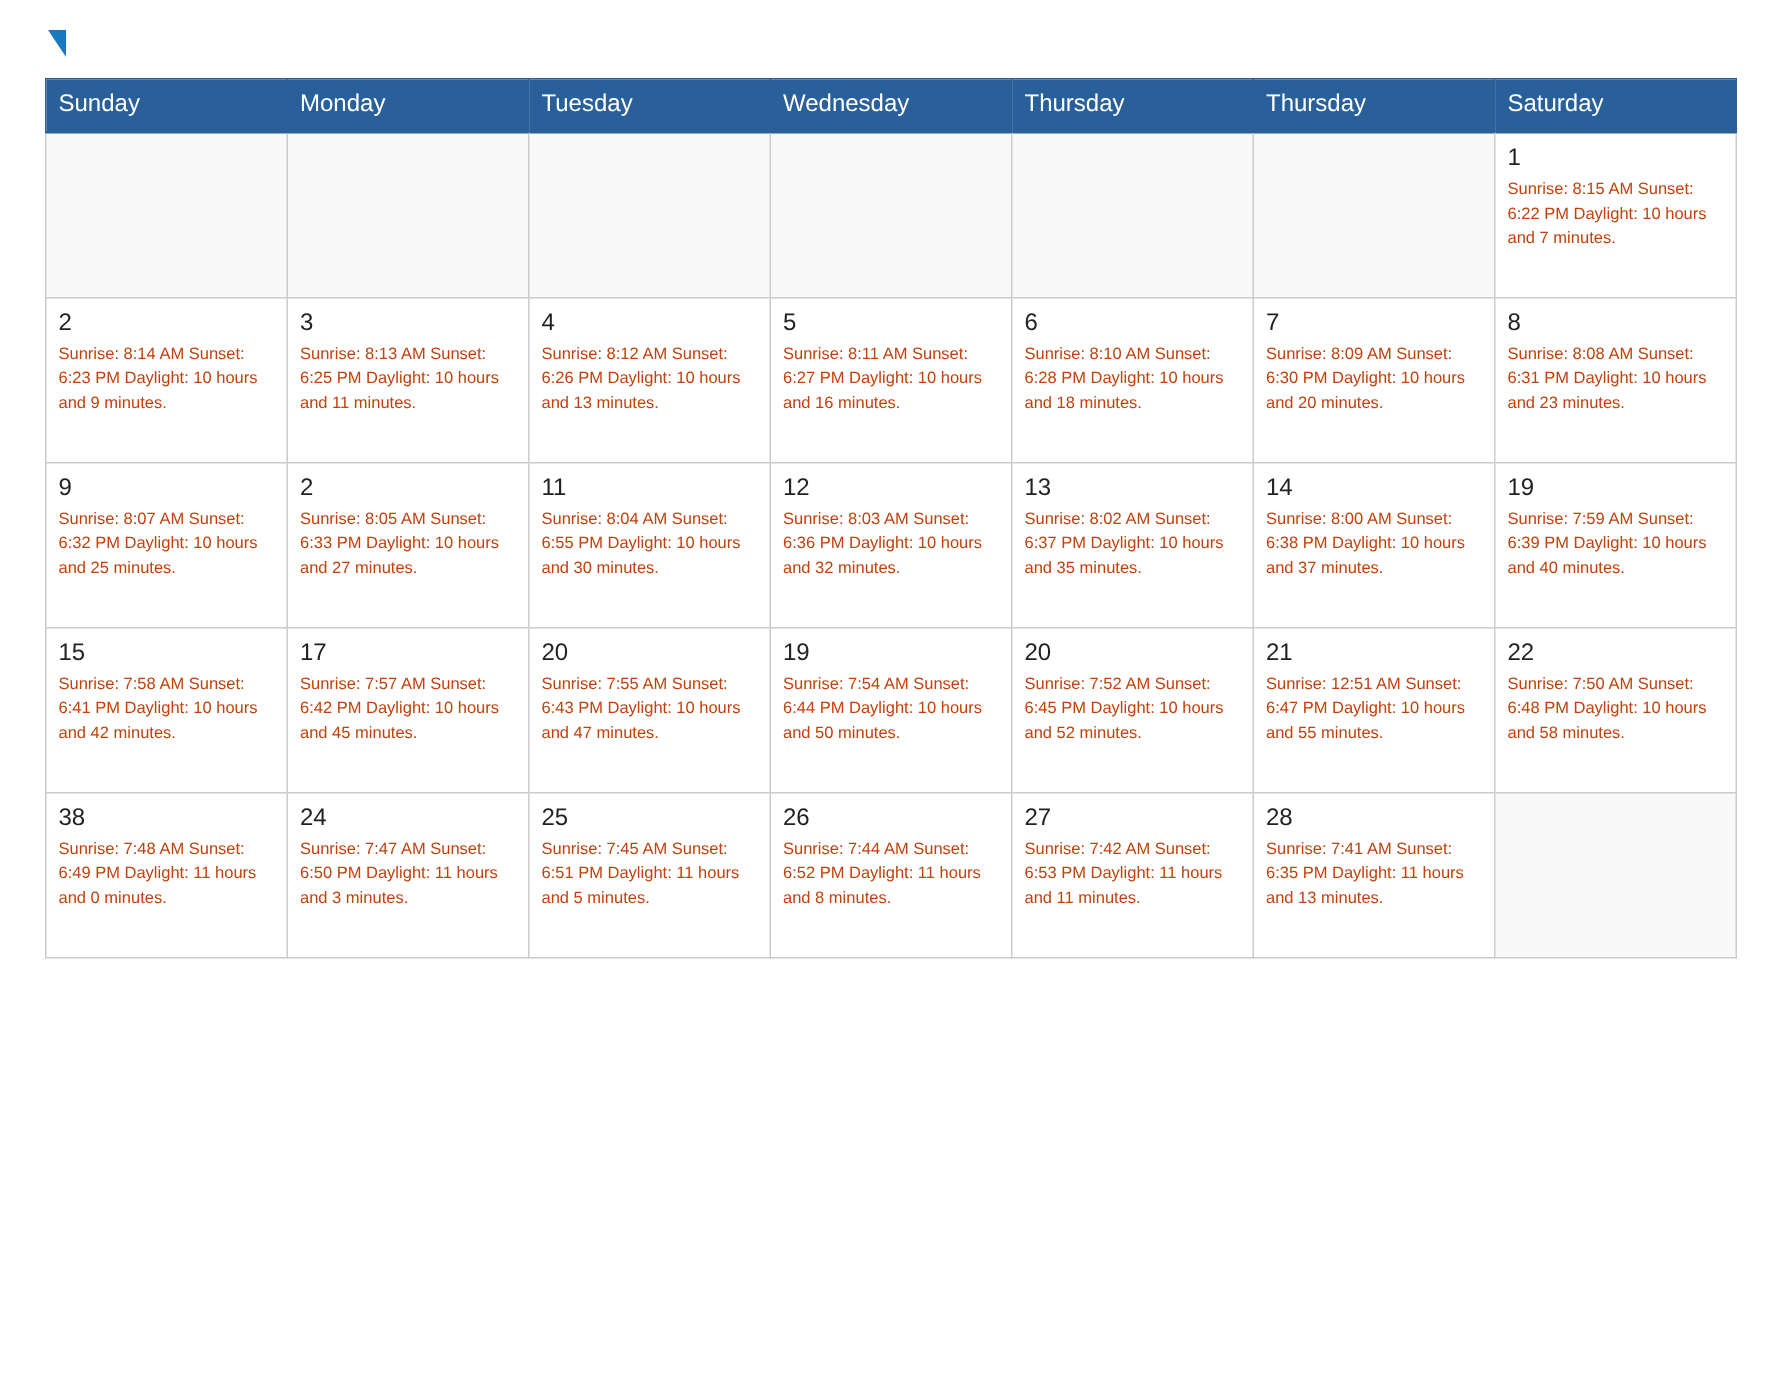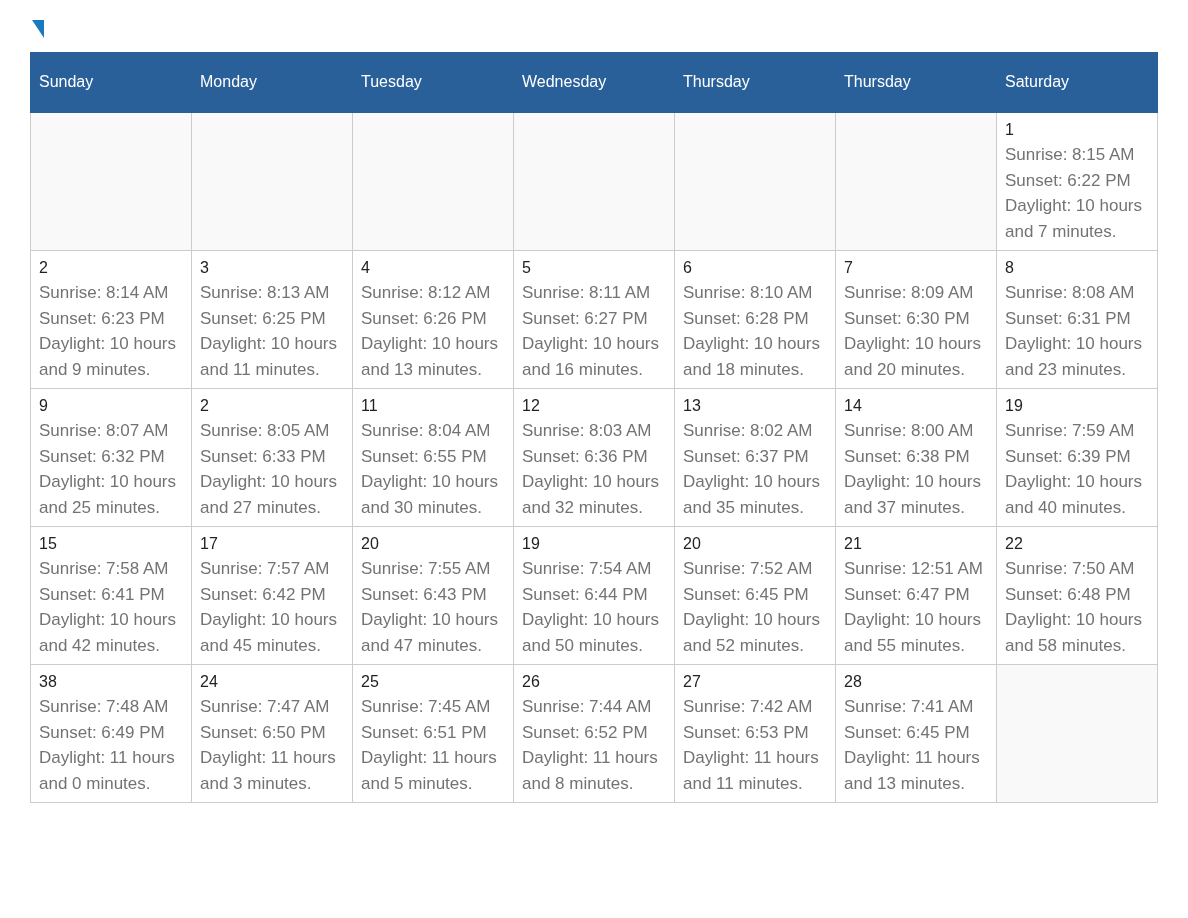--- a/index.html
+++ b/index.html
@@ -61,21 +61,21 @@
     }
     table {
       width: 100%;
       border-collapse: collapse;
     }
     thead tr th {
       background: #2a6099;
       color: #fff;
       font-size: 16px;
       font-weight: normal;
-      padding: 20px 8px;
+      padding: 8px 8px;
       text-align: left;
       border: 1px solid #2a6099;
     }
     tbody tr td {
       vertical-align: top;
       padding: 8px 8px 6px 8px;
       border: 1px solid #ccc;
       width: 14.28%;
       min-height: 110px;
       height: 110px;
@@ -87,22 +87,22 @@
       background: #f9f9f9;
     }
     .day-number {
       font-size: 16px;
       font-weight: normal;
       color: #222;
       display: block;
       margin-bottom: 3px;
     }
     .day-info {
-      font-size: 17px;
-      color: #737373;
+      font-size: 11px;
+      color: #c2410c;
       line-height: 1.5;
     }
     tbody tr:first-child td {
       border-top: 2px solid #2a6099;
     }
     tbody tr td:first-child {
       border-left: 1px solid #ccc;
     }
   </style>
 </head>
@@ -308,19 +308,19 @@
         </td>
         <td>
           <span class="day-number">27</span>
           <div class="day-info">Sunrise: 7:42 AM
 Sunset: 6:53 PM
 Daylight: 11 hours and 11 minutes.</div>
         </td>
         <td>
           <span class="day-number">28</span>
           <div class="day-info">Sunrise: 7:41 AM
-Sunset: 6:45 PM
+Sunset: 6:35 PM
 Daylight: 11 hours and 13 minutes.</div>
         </td>
         <td class="empty"></td>
       </tr>
     </tbody>
 </table>
 
 </body></html>

